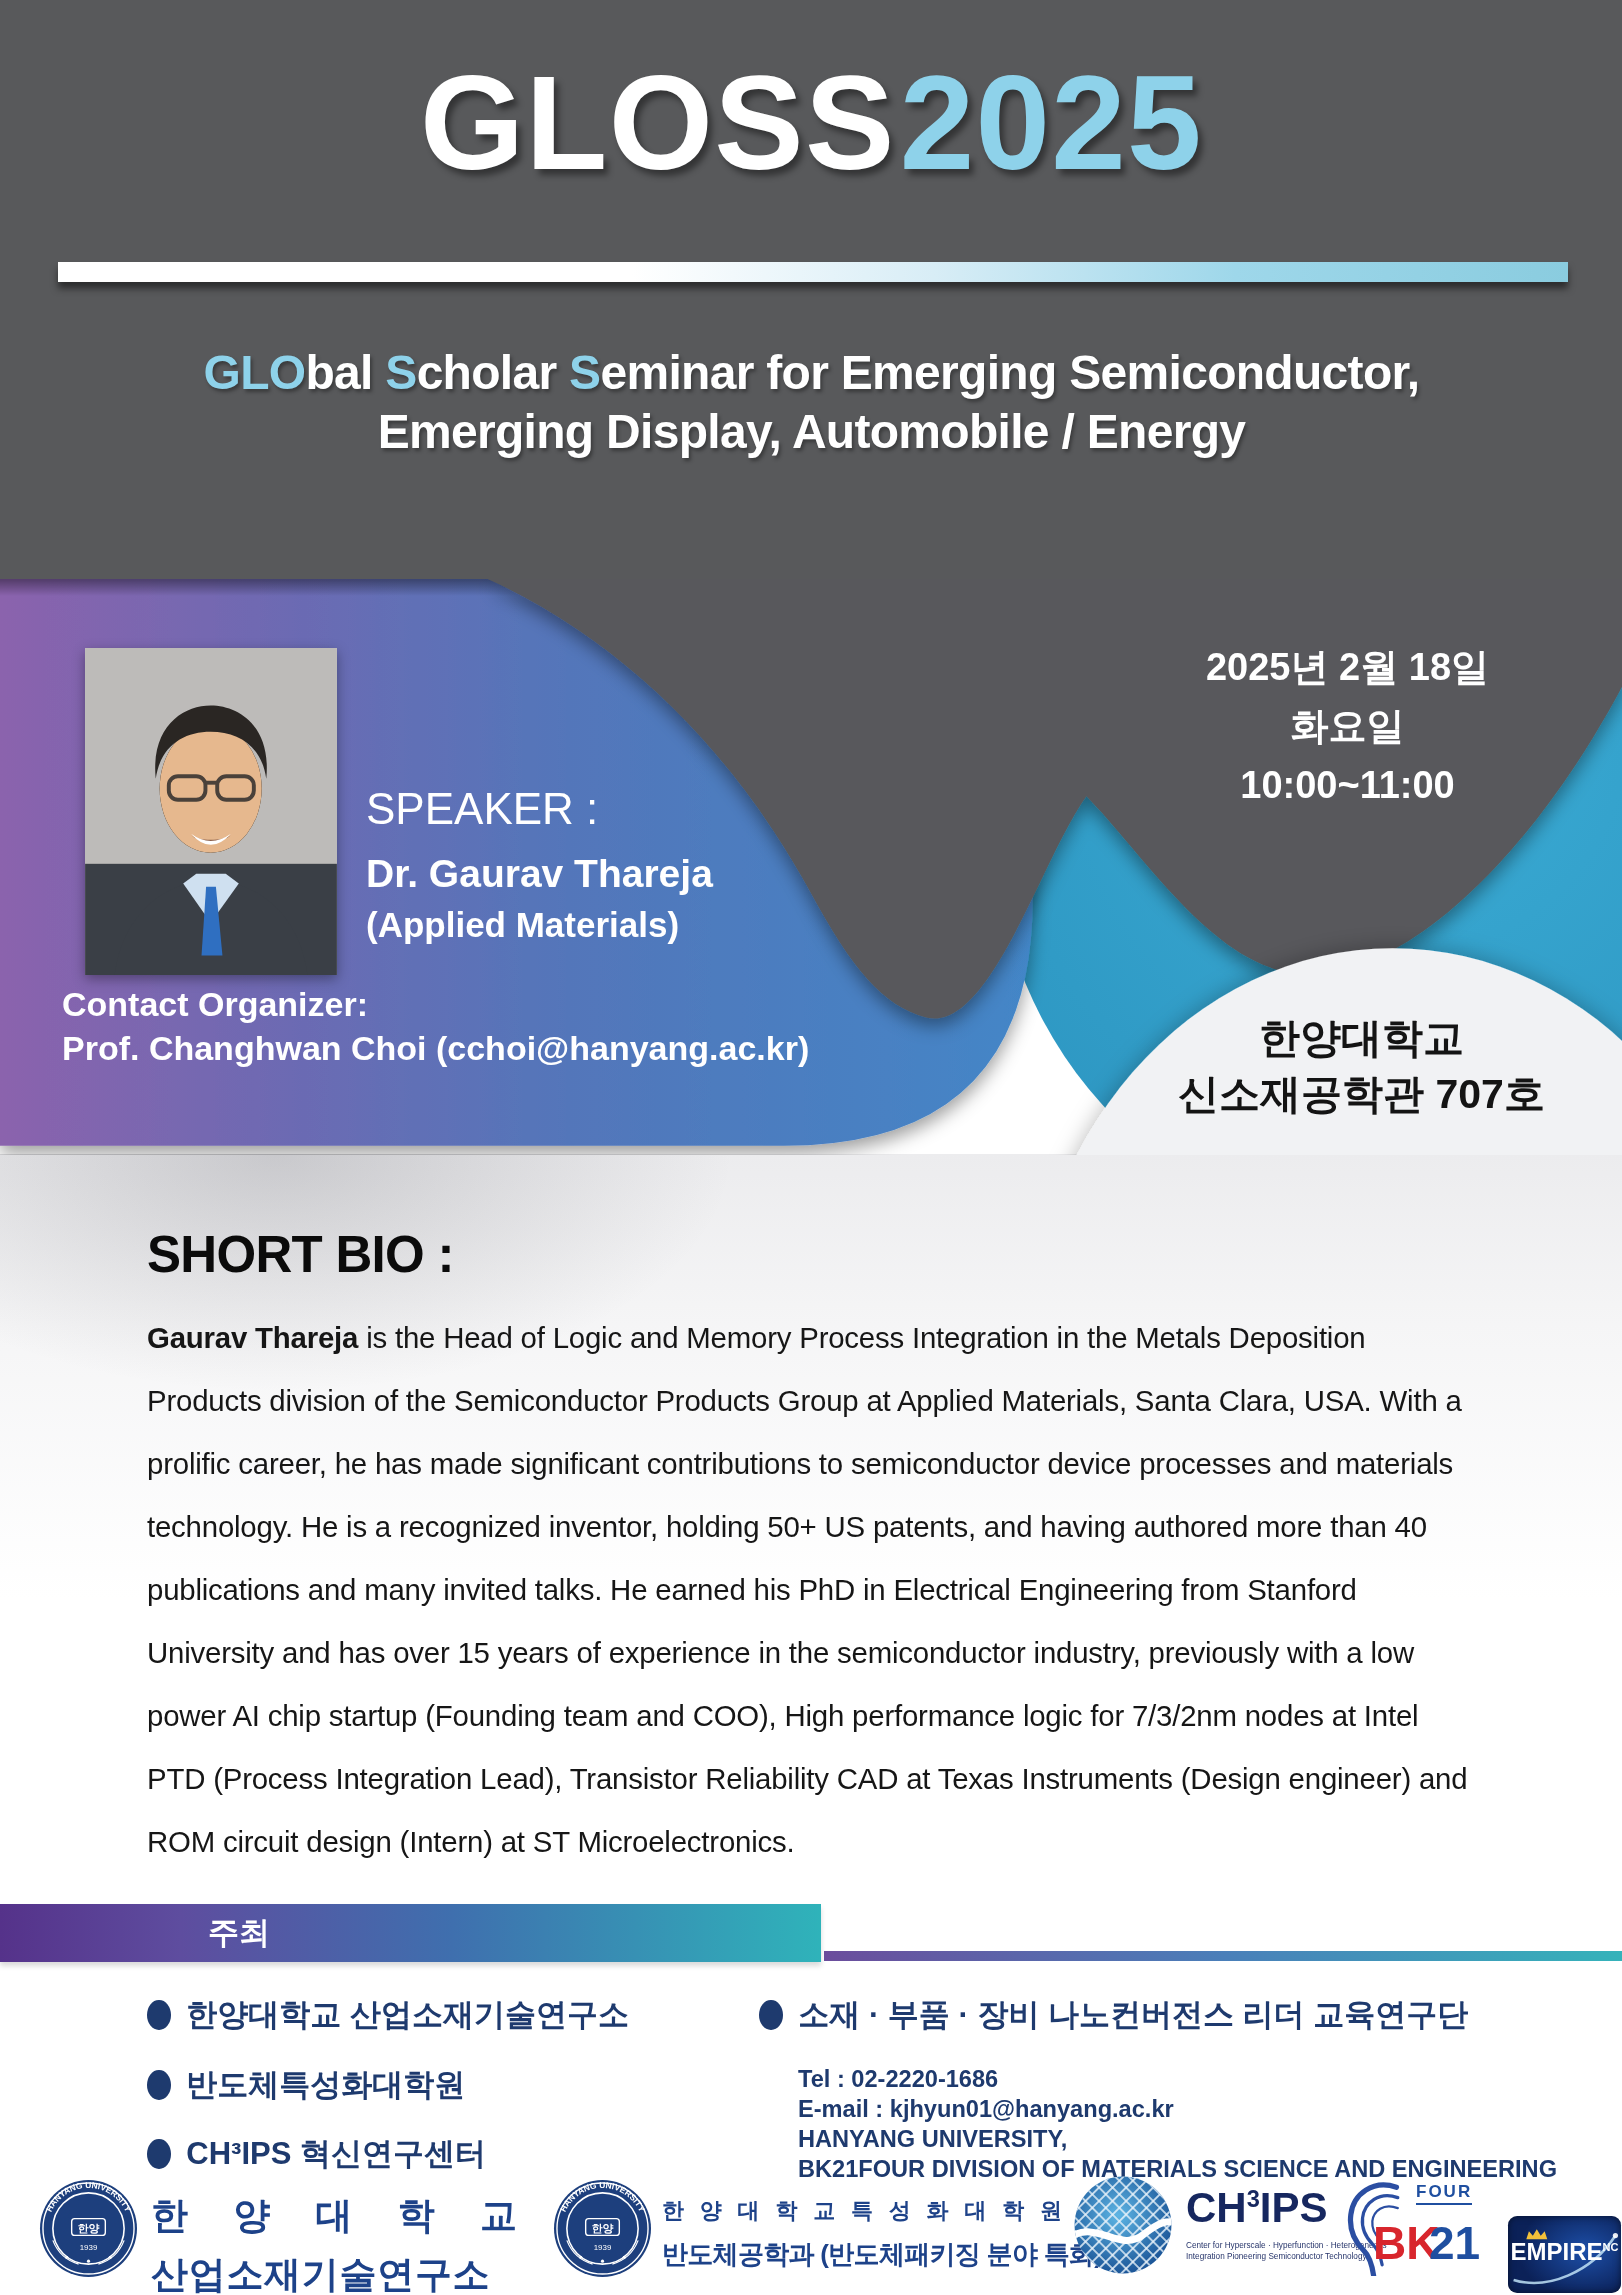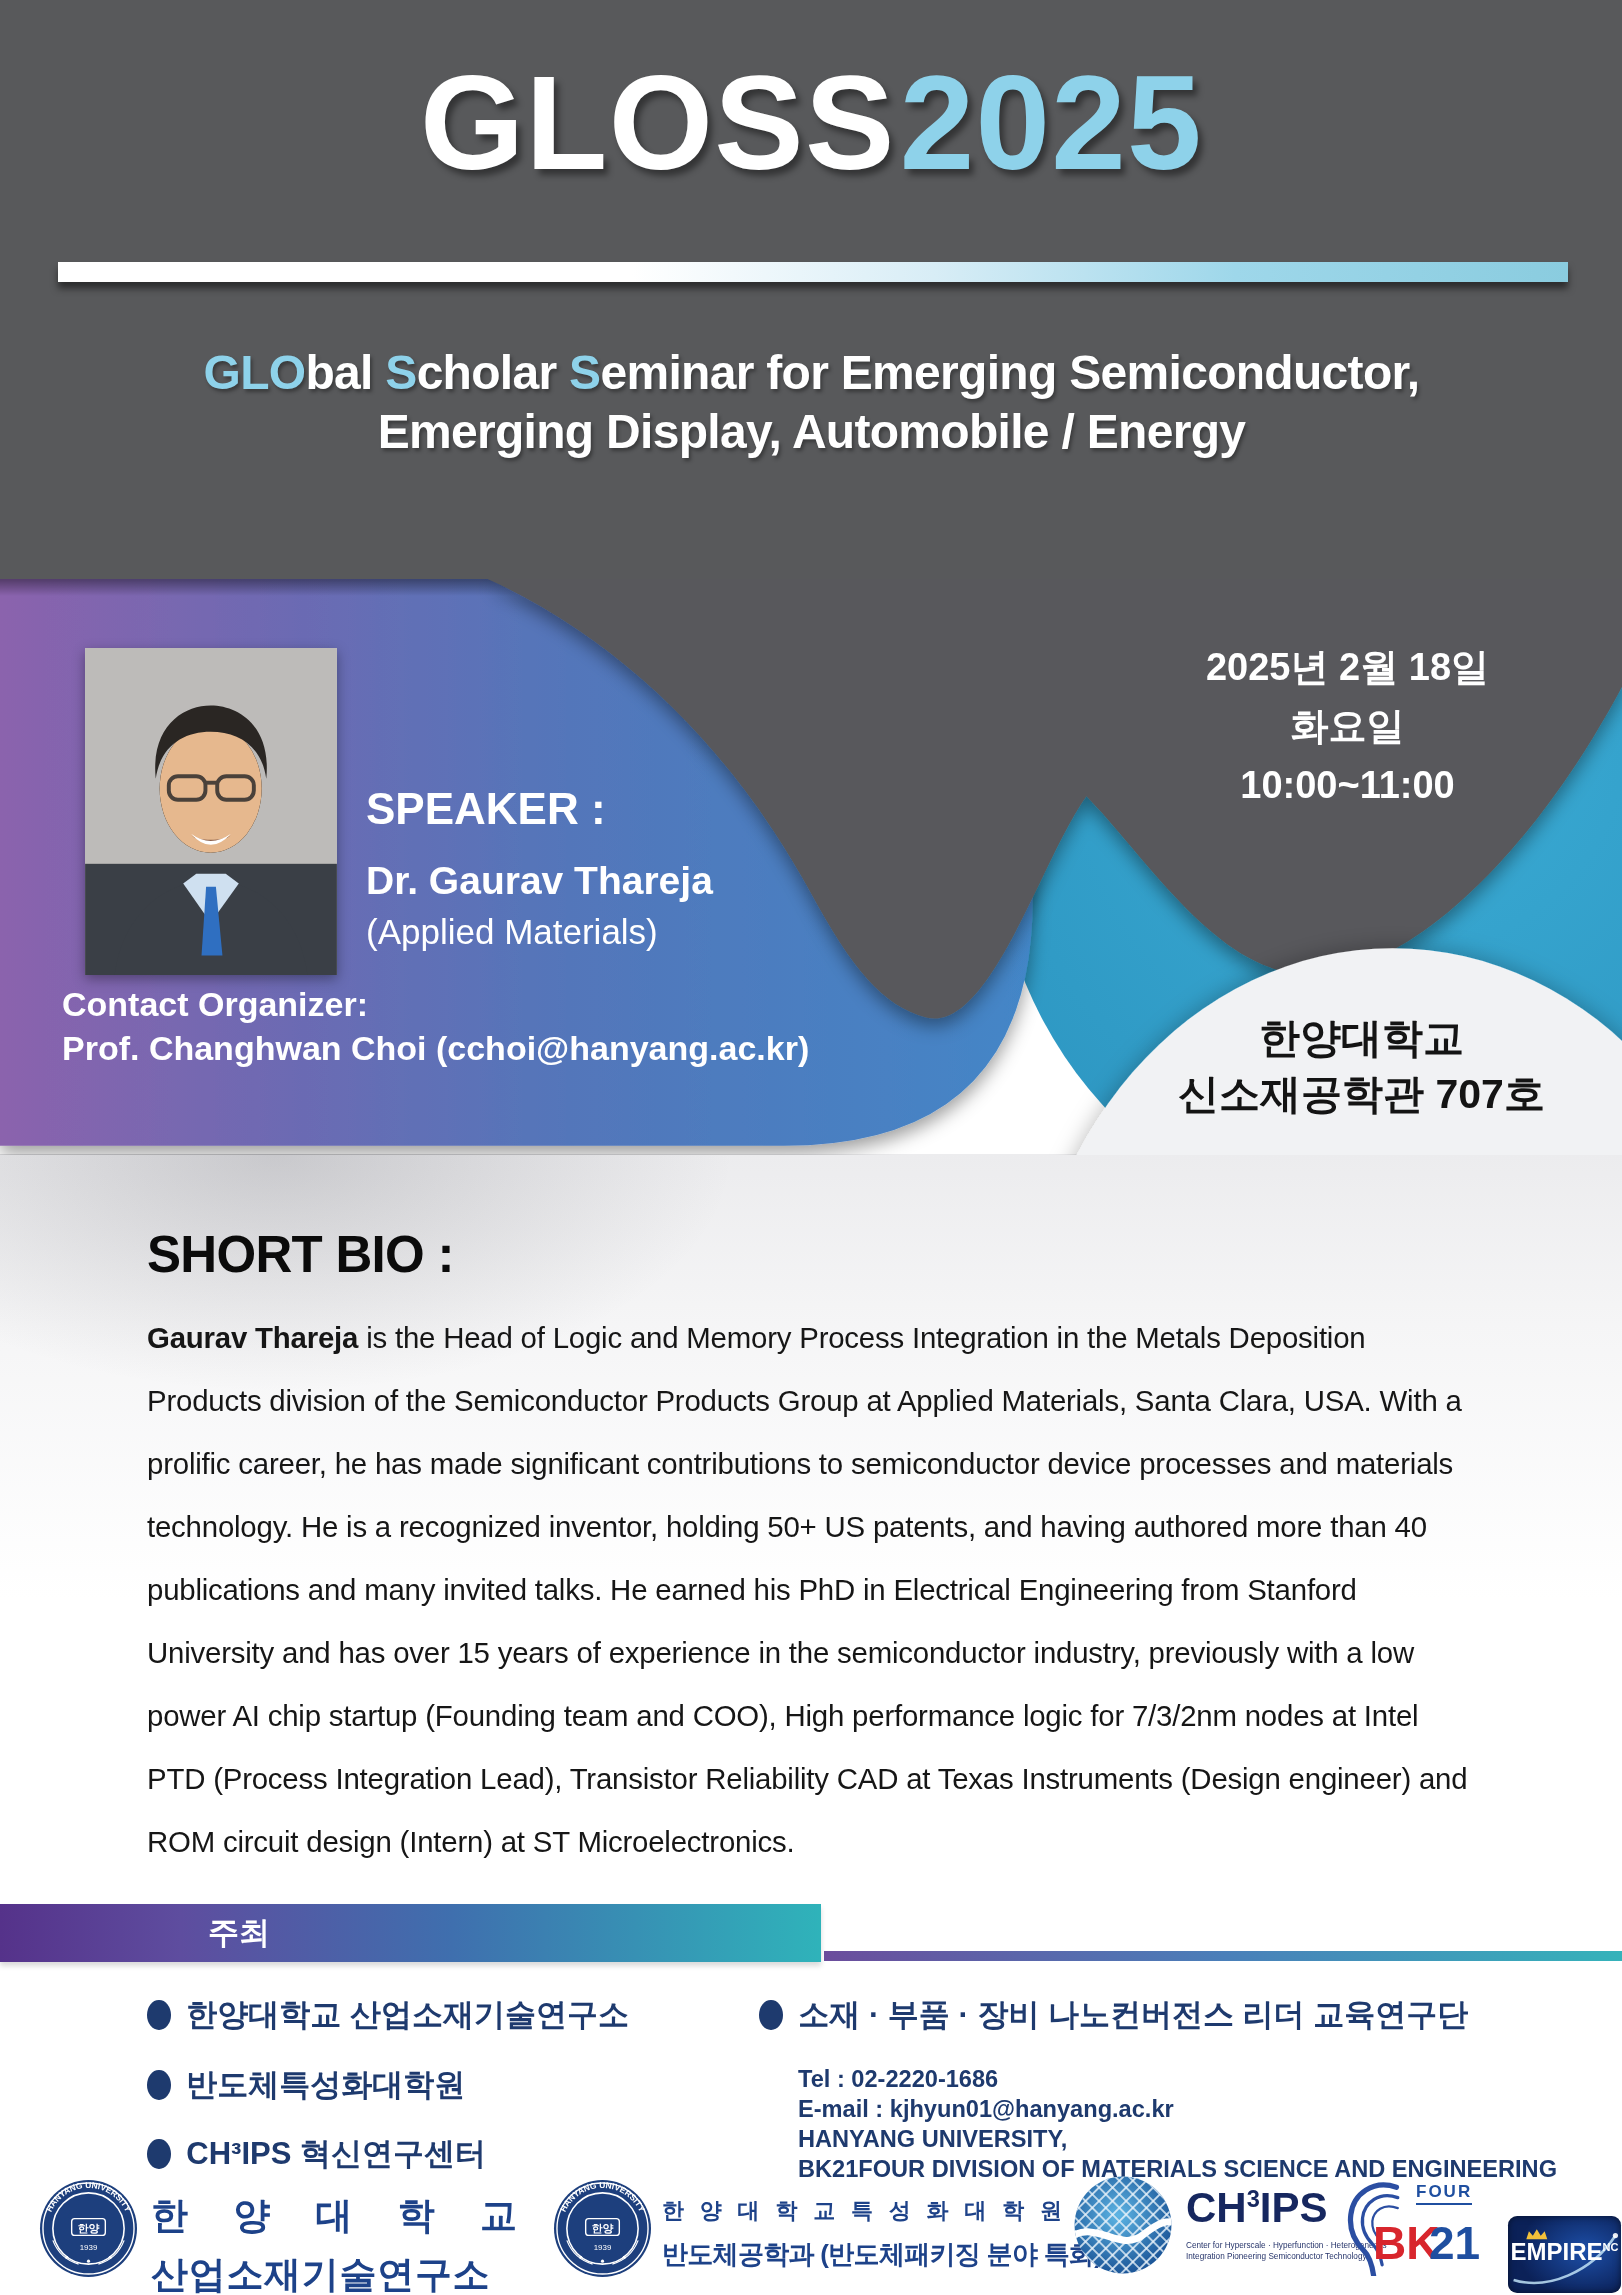--- a/index.html
+++ b/index.html
@@ -20,23 +20,23 @@
             text-shadow:2px 3.3px 3.9px rgba(0,0,0,.35);white-space:nowrap;}
   .subtitle .acc{color:#8ed2ea;}
 
   
   .band-svg{position:absolute;left:0;top:579px;width:1623px;height:576px;z-index:1;}
   .overlay{position:absolute;z-index:2;}
 
   .photo{left:85px;top:648px;width:252px;height:327px;background:linear-gradient(180deg,#c9c7c5,#aeabab);
          box-shadow:0 3.9px 11.8px rgba(0,0,0,.35);overflow:hidden;}
   .speaker-block{left:366px;top:784px;color:#ffffff;white-space:nowrap;}
-  .speaker-label{font-size:44px;font-weight:bold;margin-bottom:25px;}
+  .speaker-label{font-size:44px;font-weight:normal;margin-bottom:18px;}
   .speaker-name{font-size:39px;font-weight:bold;margin-bottom:9.2px;}
-  .speaker-affil{font-size:35px;font-weight:normal;}
+  .speaker-affil{font-size:35px;font-weight:bold;}
   .contact-block{left:62px;top:983px;color:#ffffff;font-size:34px;font-weight:bold;line-height:1.28;white-space:nowrap;}
   .date-block{left:1099px;top:638px;width:497px;text-align:center;color:#ffffff;
               font-size:38px;font-weight:bold;line-height:59px;white-space:nowrap;}
   .loc-block{left:1139px;top:1010px;width:445px;text-align:center;color:#141414;
              font-size:41px;font-weight:bold;line-height:56px;white-space:nowrap;}
 
   
   .bio-section{position:absolute;left:0;top:1154px;width:1623px;height:749px;
                background:linear-gradient(180deg,#ececee 0px,#f5f5f6 170px,#ffffff 445px);}
   .bio-shade{position:absolute;left:0;top:0;width:100%;height:406px;

